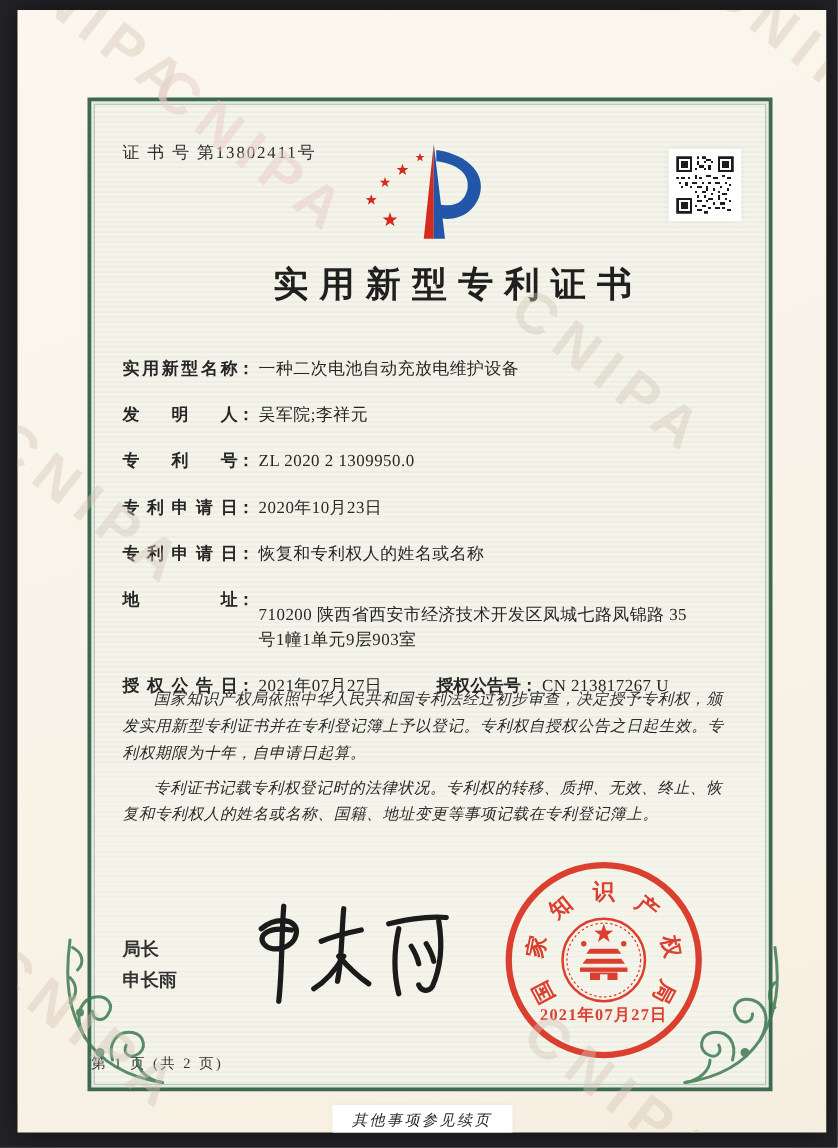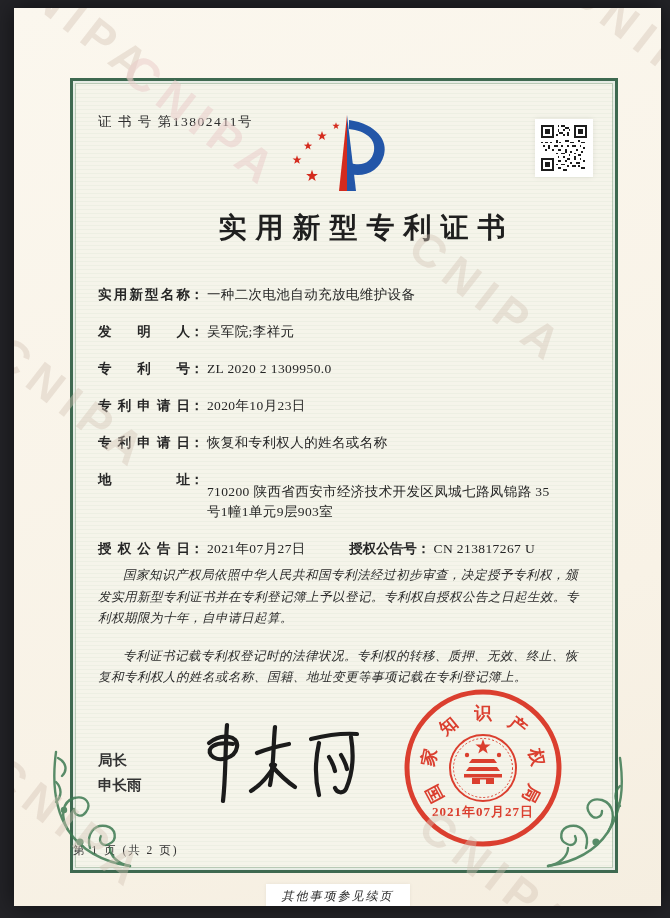--- a/index.html
+++ b/index.html
@@ -26,21 +26,21 @@
          font-weight:900;color:#1f1f1f;letter-spacing:9px;text-indent:9px;margin-left:18px;}
   .fields{position:absolute;left:25px;top:204px;width:500px;font-size:13.5px;color:#262626;}
   .frow{margin-bottom:17.5px;line-height:1.45;}
   .lbl{display:inline-block;width:92px;text-align:justify;text-align-last:justify;font-weight:600;vertical-align:top;}
   .colon{font-weight:600;}
   .val{letter-spacing:.4px;margin-top:12px;}
   .addr-val{display:inline-block;width:372px;vertical-align:top;}
   .grant-pair2{margin-left:40px;}
   .paras{position:absolute;left:25px;top:468px;width:492px;font-size:12.5px;line-height:1.72;
          color:#2b2b2b;font-style:italic;}
-  .paras p{margin:16px 0 6px 0;text-indent:2em;letter-spacing:.5px;}
+  .paras p{margin:0 0 6px 0;text-indent:2em;letter-spacing:.5px;}
   .signer{position:absolute;left:25px;top:668px;font-family:Liberation Mono, monospace;
           font-size:14.5px;font-weight:bold;color:#333;line-height:1.75;}
   .signature{position:absolute;left:118px;top:632px;z-index:3;}
   .seal{position:absolute;left:325px;top:602px;z-index:4;opacity:.92;}
   .seal-char{font-size:17.5px;font-weight:bold;fill:#d93020;font-family:"Liberation Serif","DejaVu Serif",serif;}
   .seal-date{font-size:13px;font-weight:bold;fill:#d93020;letter-spacing:1px;
              paint-order:stroke;stroke:#f3f1e6;stroke-width:2.5px;}
   .page-num{position:absolute;left:0;top:762px;width:100%;text-align:left;font-size:11.5px;
             color:#333;letter-spacing:2px;}
   .cont-note{position:absolute;left:50%;transform:translateX(-50%);top:876px;z-index:5;background:#ffffff;

